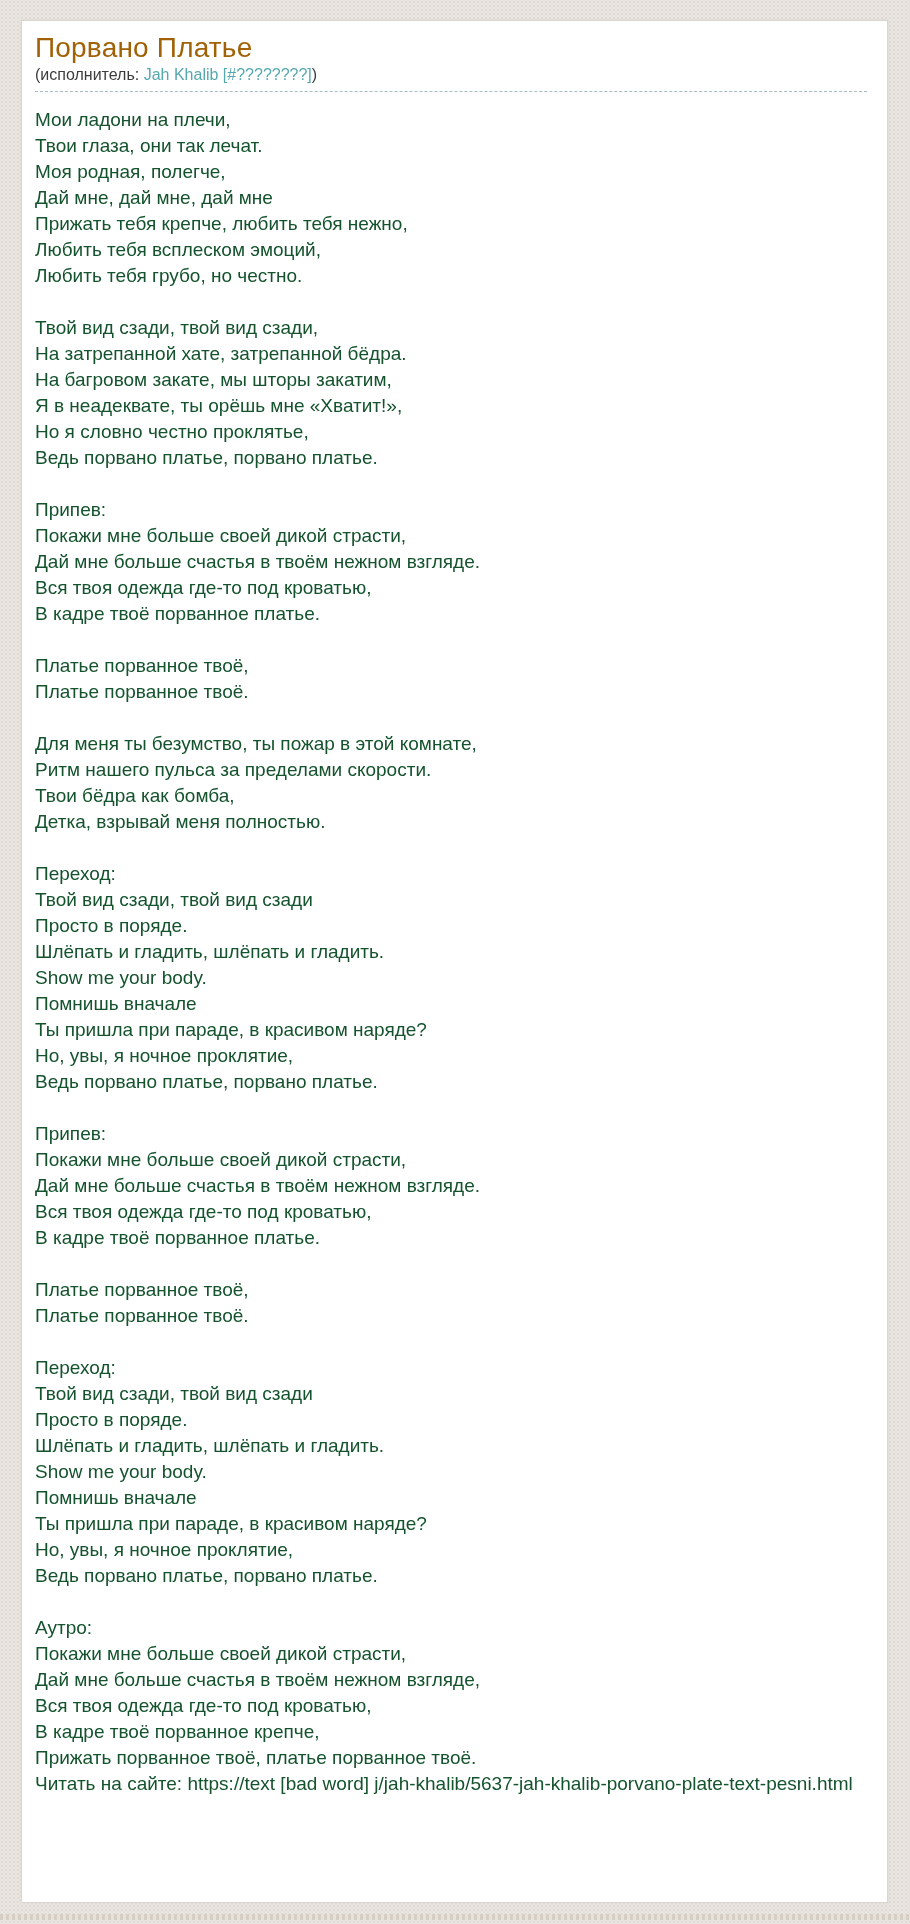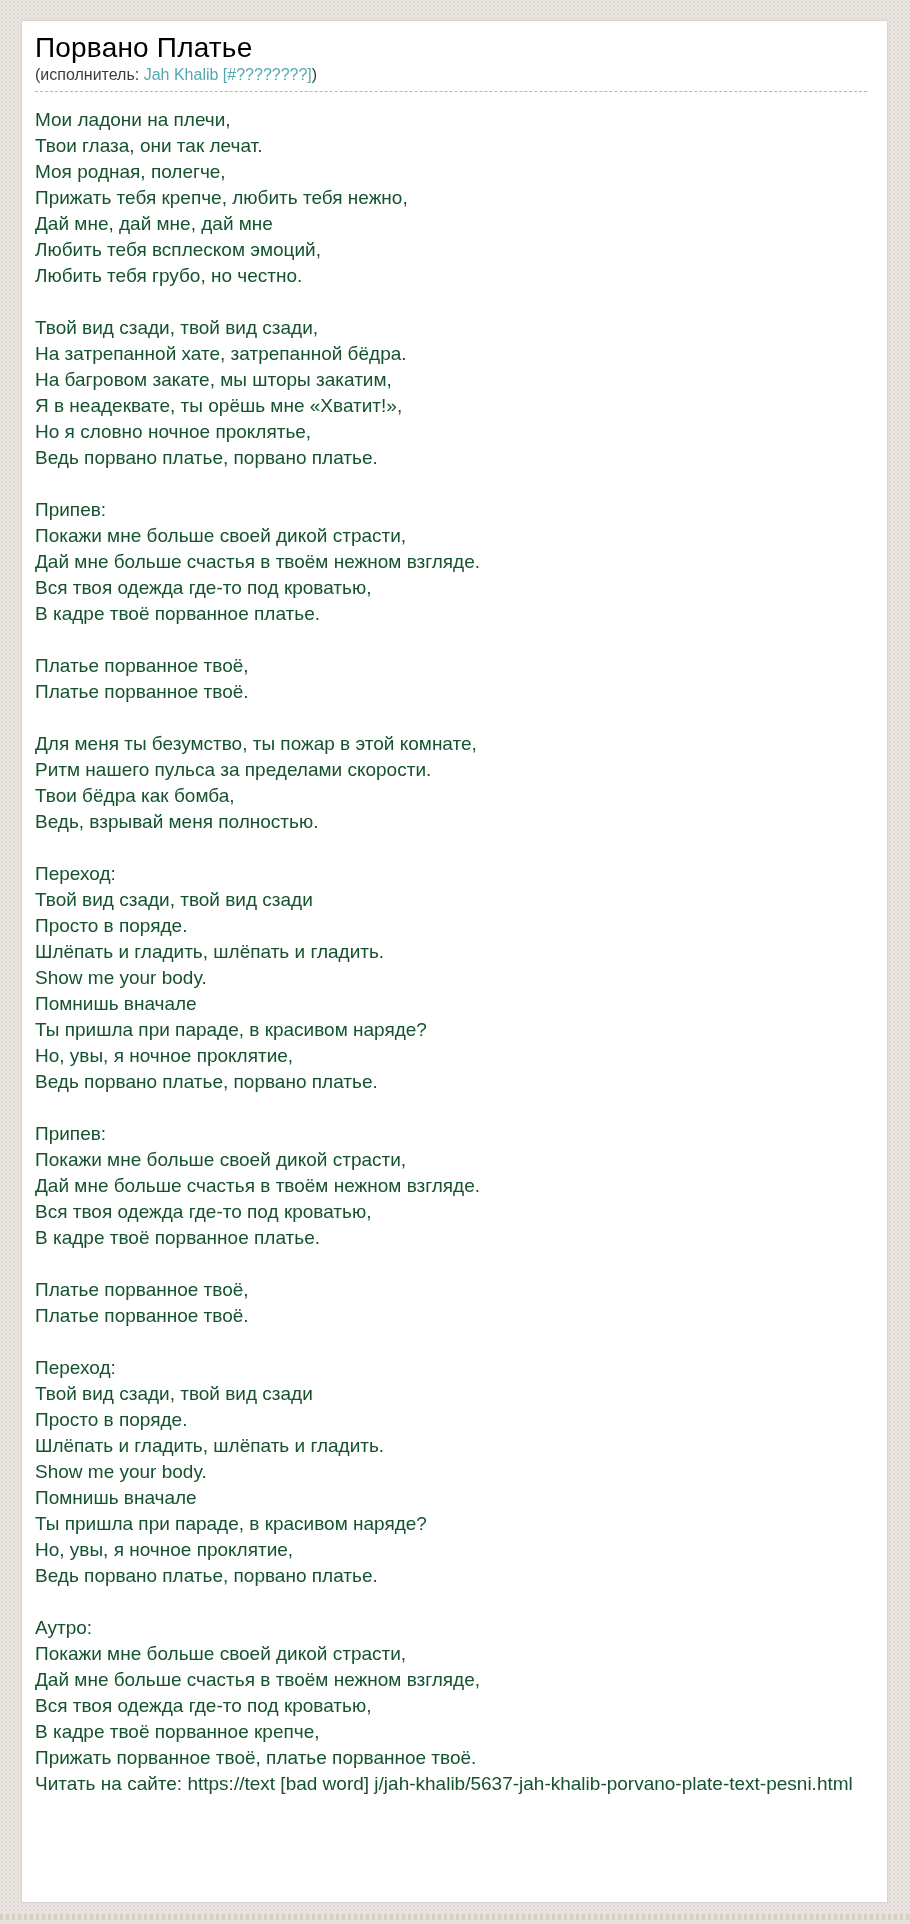--- a/index.html
+++ b/index.html
@@ -30,21 +30,21 @@
     border: 1px solid #d9d4cd;
     box-shadow: 0 0 2px rgba(0,0,0,0.06);
     padding: 8px 20px 0 13px;
     overflow: visible;
   }
   .title {
     margin: 4px 0 2px 0;
     font-size: 28px;
     line-height: 30px;
     font-weight: 400;
-    color: #000000;
+    color: #a16207;
     letter-spacing: 0.2px;
   }
   .artist {
     font-size: 16px;
     line-height: 20px;
     color: #3c3c3c;
     padding-bottom: 6px;
     border-bottom: 1px dashed #a4bcc8;
   }
   .artist a {
@@ -82,49 +82,49 @@
 
   <div class="artist">
     <span>(исполнитель: </span><a>Jah Khalib [#????????]</a><span>)</span>
   </div>
 
   <div class="lyrics">
       <div class="stanza">
         <div class="line">Мои ладони на плечи,</div>
         <div class="line">Твои глаза, они так лечат.</div>
         <div class="line">Моя родная, полегче,</div>
+        <div class="line">Дай мне, дай мне, дай мне</div>
         <div class="line">Прижать тебя крепче, любить тебя нежно,</div>
-        <div class="line">Дай мне, дай мне, дай мне</div>
         <div class="line">Любить тебя всплеском эмоций,</div>
         <div class="line">Любить тебя грубо, но честно.</div>
       </div>
       <div class="stanza">
         <div class="line">Твой вид сзади, твой вид сзади,</div>
         <div class="line">На затрепанной хате, затрепанной бёдра.</div>
         <div class="line">На багровом закате, мы шторы закатим,</div>
         <div class="line">Я в неадеквате, ты орёшь мне «Хватит!»,</div>
-        <div class="line">Но я словно ночное проклятье,</div>
+        <div class="line">Но я словно честно проклятье,</div>
         <div class="line">Ведь порвано платье, порвано платье.</div>
       </div>
       <div class="stanza">
         <div class="line">Припев:</div>
         <div class="line">Покажи мне больше своей дикой страсти,</div>
         <div class="line">Дай мне больше счастья в твоём нежном взгляде.</div>
         <div class="line">Вся твоя одежда где-то под кроватью,</div>
         <div class="line">В кадре твоё порванное платье.</div>
       </div>
       <div class="stanza">
         <div class="line">Платье порванное твоё,</div>
         <div class="line">Платье порванное твоё.</div>
       </div>
       <div class="stanza">
         <div class="line">Для меня ты безумство, ты пожар в этой комнате,</div>
         <div class="line">Ритм нашего пульса за пределами скорости.</div>
         <div class="line">Твои бёдра как бомба,</div>
-        <div class="line">Ведь, взрывай меня полностью.</div>
+        <div class="line">Детка, взрывай меня полностью.</div>
       </div>
       <div class="stanza">
         <div class="line">Переход:</div>
         <div class="line">Твой вид сзади, твой вид сзади</div>
         <div class="line">Просто в поряде.</div>
         <div class="line">Шлёпать и гладить, шлёпать и гладить.</div>
         <div class="line">Show me your body.</div>
         <div class="line">Помнишь вначале</div>
         <div class="line">Ты пришла при параде, в красивом наряде?</div>
         <div class="line">Но, увы, я ночное проклятие,</div>

